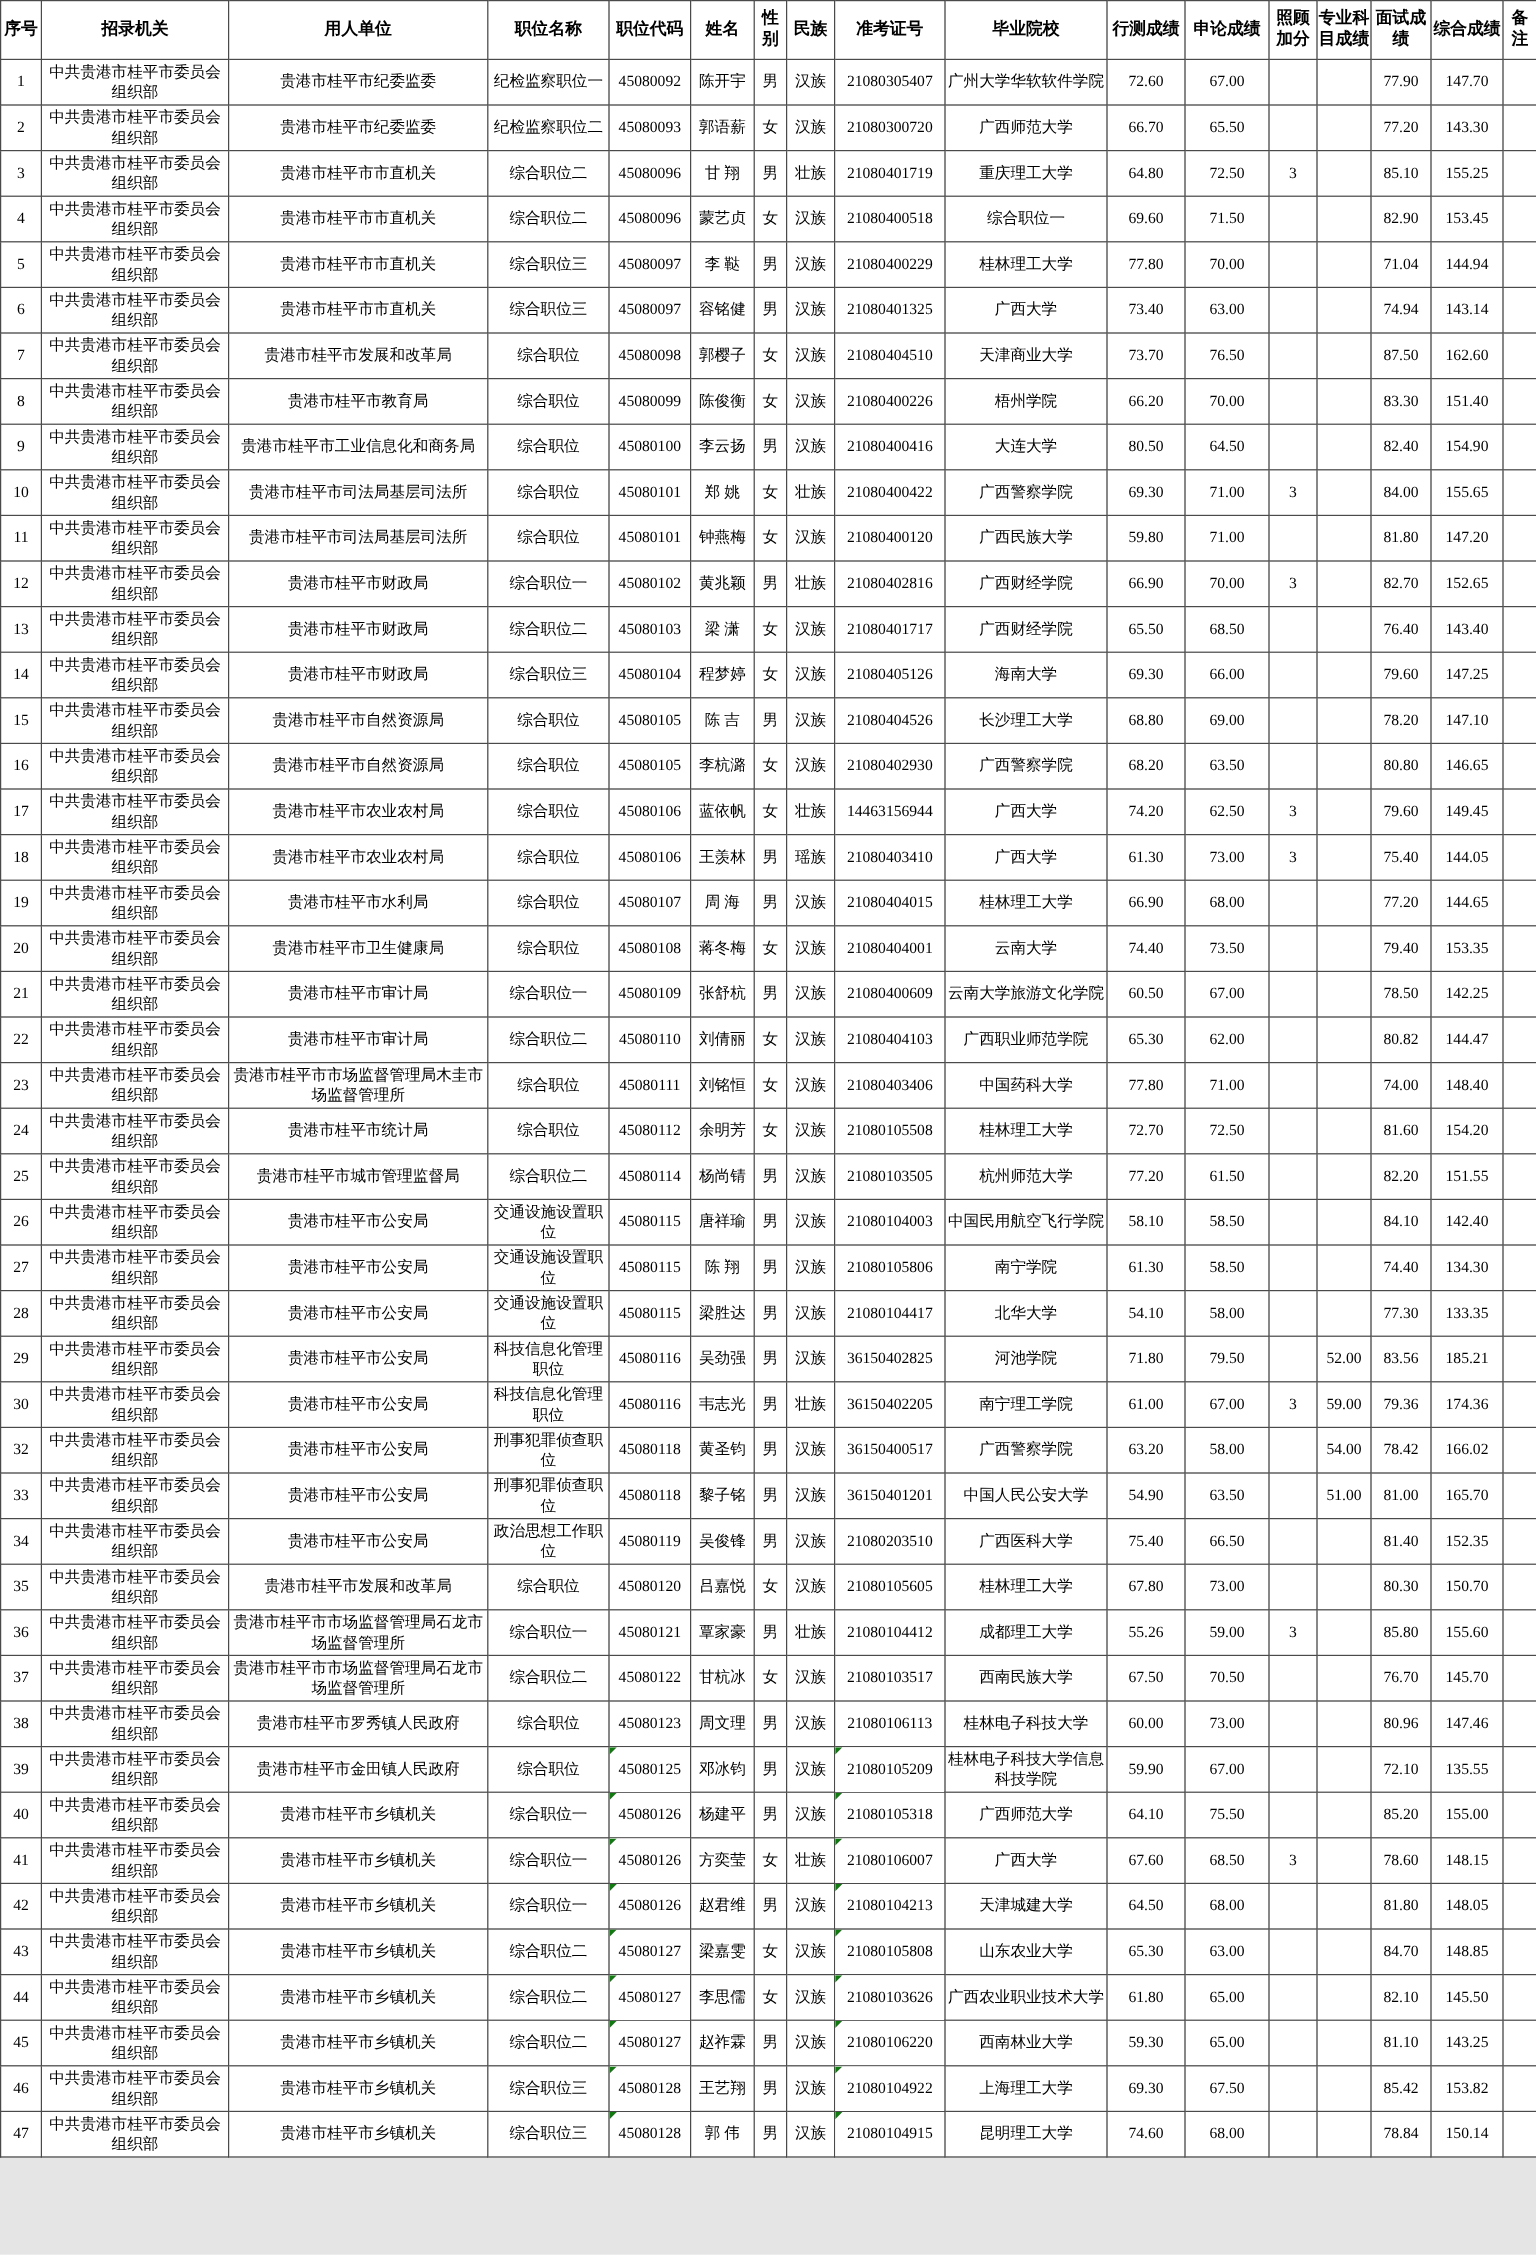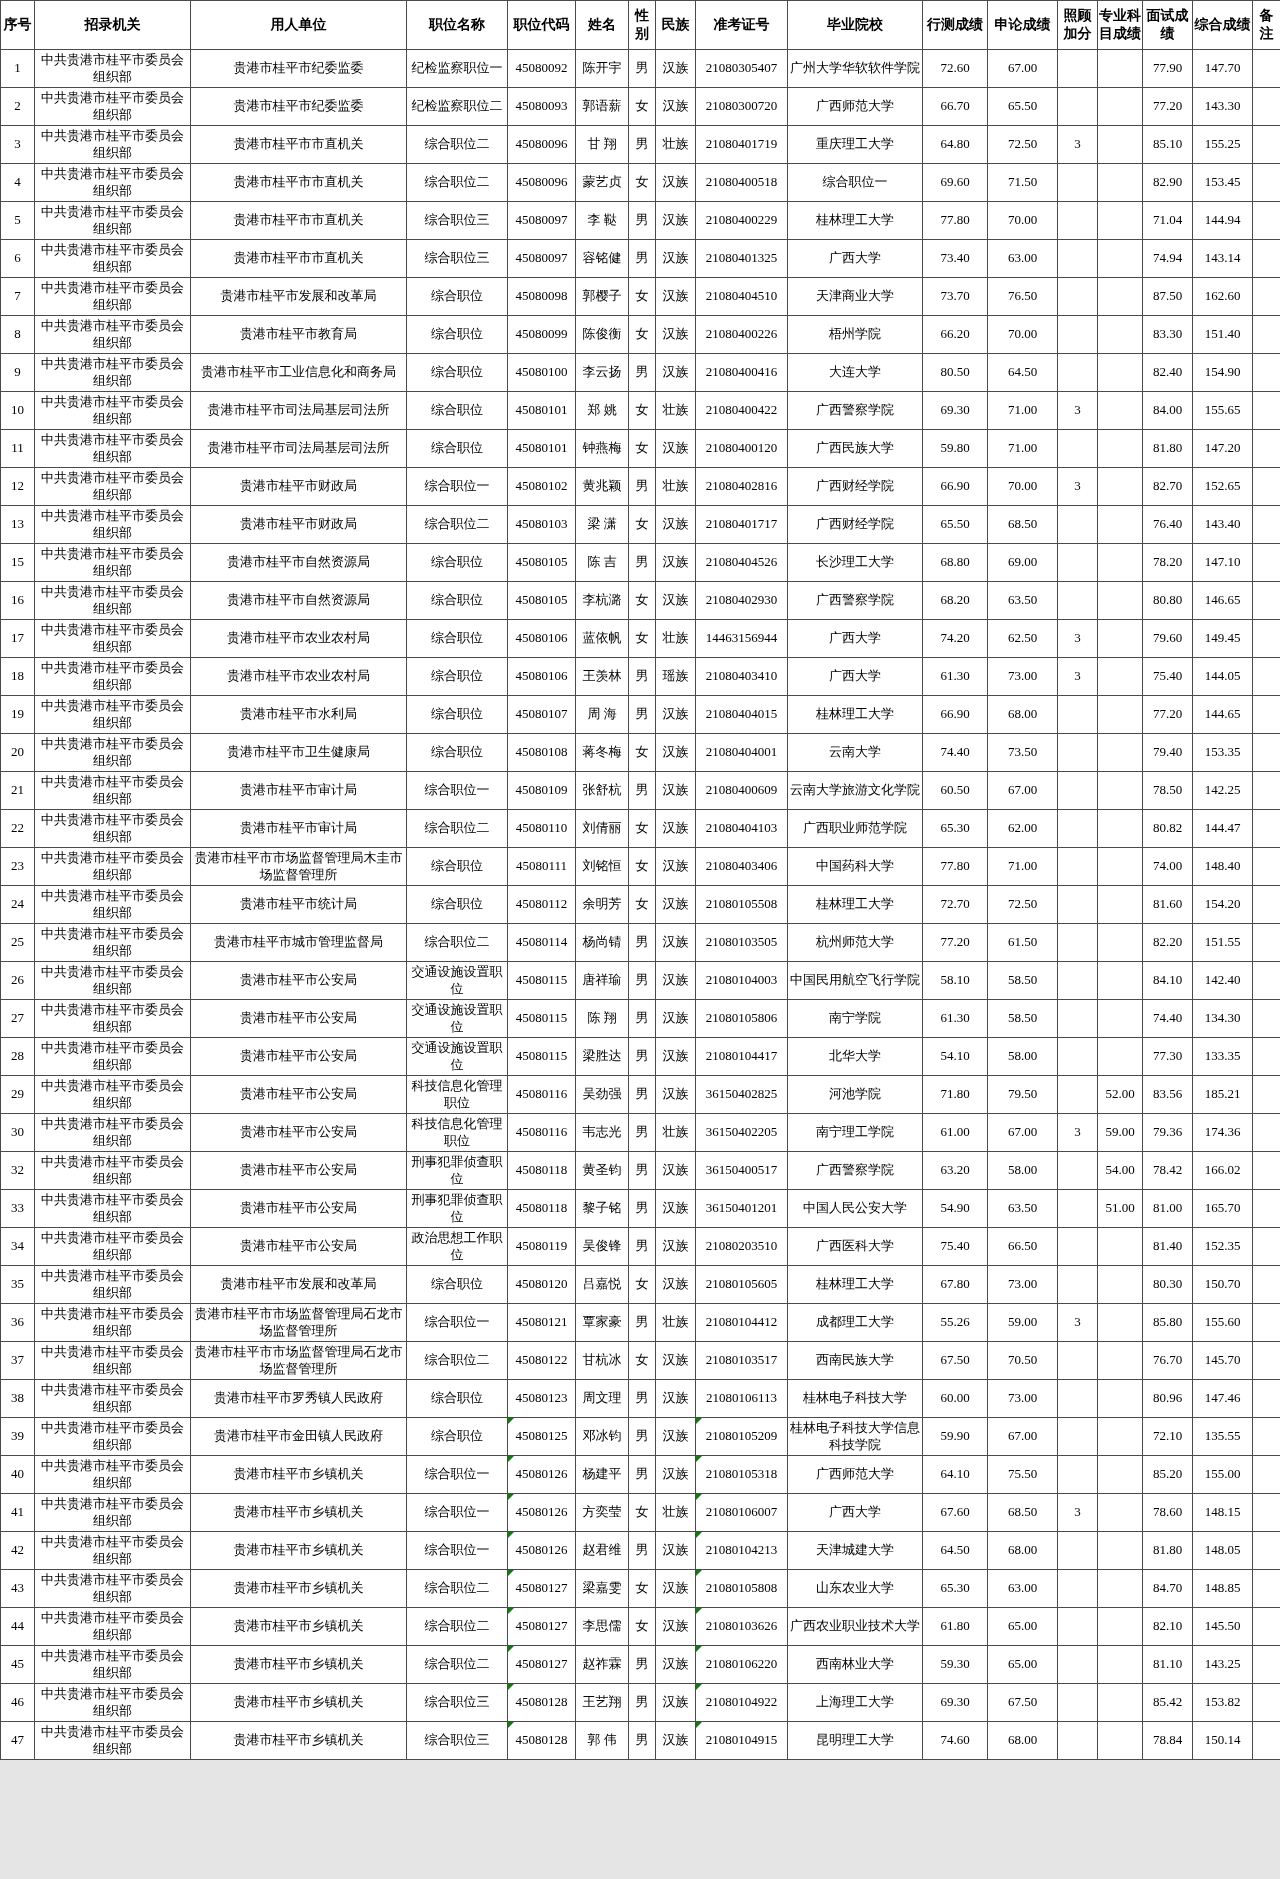--- a/index.html
+++ b/index.html
@@ -345,20 +345,39 @@
           <td>广西财经学院</td>
           <td class="num">65.50</td>
           <td class="num">68.50</td>
           <td class="num"></td>
           <td class="num"></td>
           <td class="num">76.40</td>
           <td class="num">143.40</td>
           <td></td>
         </tr>
         <tr>
+          <td>14</td>
+          <td>中共贵港市桂平市委员会组织部</td>
+          <td>贵港市桂平市财政局</td>
+          <td>综合职位三</td>
+          <td class="num">45080104</td>
+          <td>程梦婷</td>
+          <td>女</td>
+          <td>汉族</td>
+          <td class="num">21080405126</td>
+          <td>海南大学</td>
+          <td class="num">69.30</td>
+          <td class="num">66.00</td>
+          <td class="num"></td>
+          <td class="num"></td>
+          <td class="num">79.60</td>
+          <td class="num">147.25</td>
+          <td></td>
+        </tr>
+        <tr>
           <td>15</td>
           <td>中共贵港市桂平市委员会组织部</td>
           <td>贵港市桂平市自然资源局</td>
           <td>综合职位</td>
           <td class="num">45080105</td>
           <td>陈 吉</td>
           <td>男</td>
           <td>汉族</td>
           <td class="num">21080404526</td>
           <td>长沙理工大学</td>

